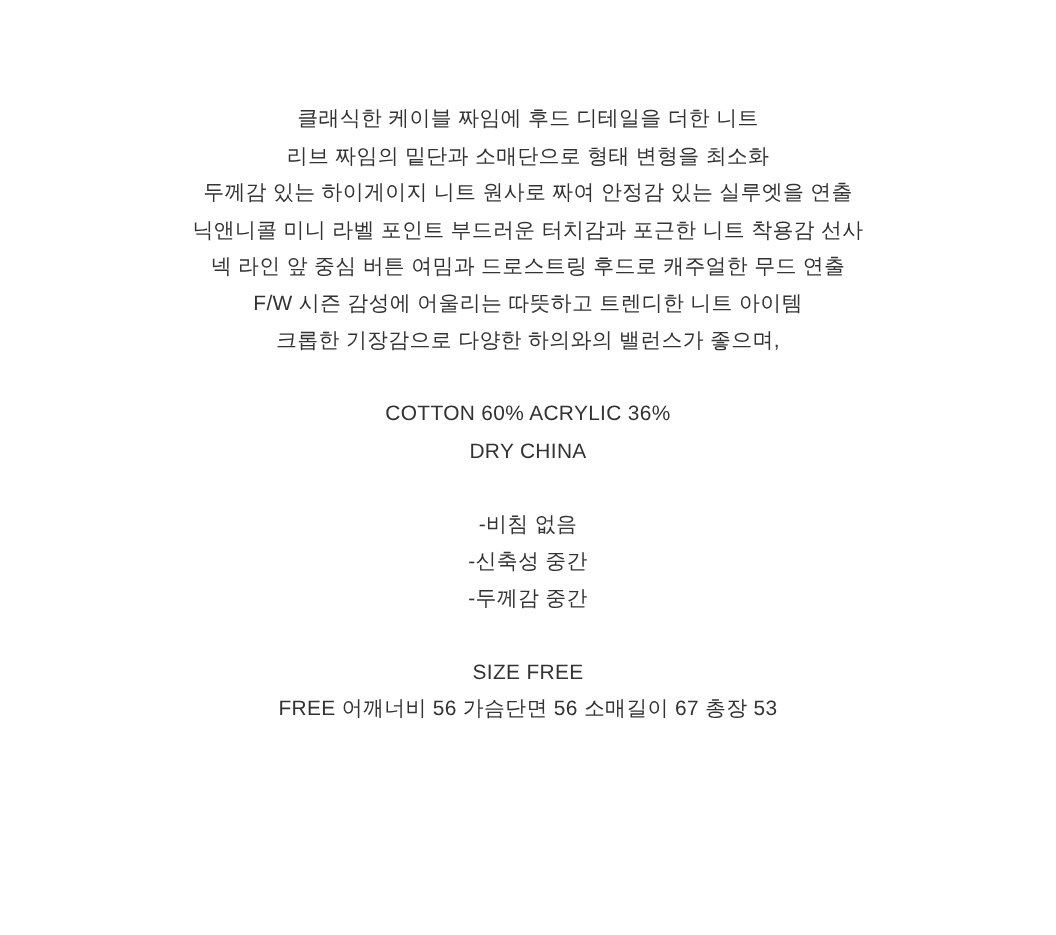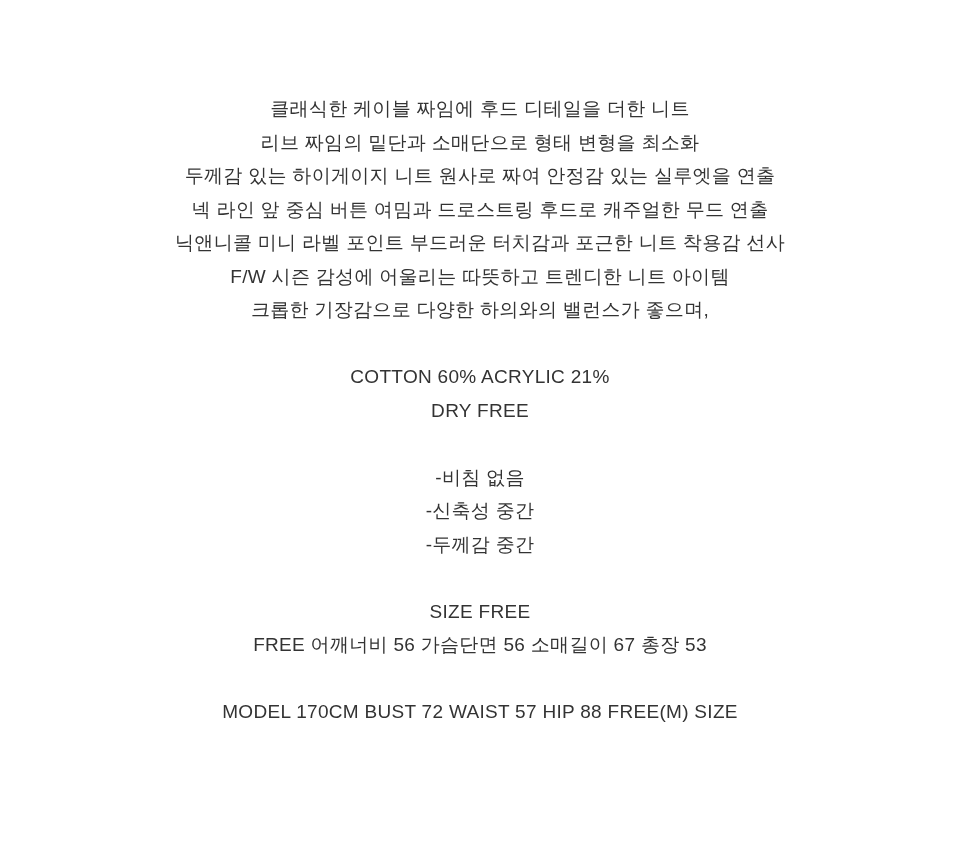--- a/index.html
+++ b/index.html
@@ -35,39 +35,36 @@
 </style>
 </head>
 <body>
 
 <main class="content">
 
   <section class="para">
     <p>클래식한 케이블 짜임에 후드 디테일을 더한 니트</p>
     <p>리브 짜임의 밑단과 소매단으로 형태 변형을 최소화</p>
     <p>두께감 있는 하이게이지 니트 원사로 짜여 안정감 있는 실루엣을 연출</p>
+    <p>닉앤니콜 미니 라벨 포인트 부드러운 터치감과 포근한 니트 착용감 선사</p>
     <p>넥 라인 앞 중심 버튼 여밈과 드로스트링 후드로 캐주얼한 무드 연출</p>
-    <p>닉앤니콜 미니 라벨 포인트 부드러운 터치감과 포근한 니트 착용감 선사</p>
     <p>F/W 시즌 감성에 어울리는 따뜻하고 트렌디한 니트 아이템</p>
     <p>크롭한 기장감으로 다양한 하의와의 밸런스가 좋으며,</p>
   </section>
 
   <section class="para">
-    <p>COTTON 60% ACRYLIC 21%</p>
-    <p>DRY FREE</p>
+    <p>COTTON 60% ACRYLIC 36%</p>
+    <p>DRY CHINA</p>
   </section>
 
   <section class="para">
     <p>-비침 없음</p>
     <p>-신축성 중간</p>
     <p>-두께감 중간</p>
   </section>
 
   <section class="para">
     <p>SIZE FREE</p>
     <p>FREE 어깨너비 56 가슴단면 56 소매길이 67 총장 53</p>
   </section>
 
-  <section class="para">
-    <p>MODEL 170CM BUST 72 WAIST 57 HIP 88 FREE(M) SIZE</p>
-  </section>
 
 </main>
 
 </body></html>

